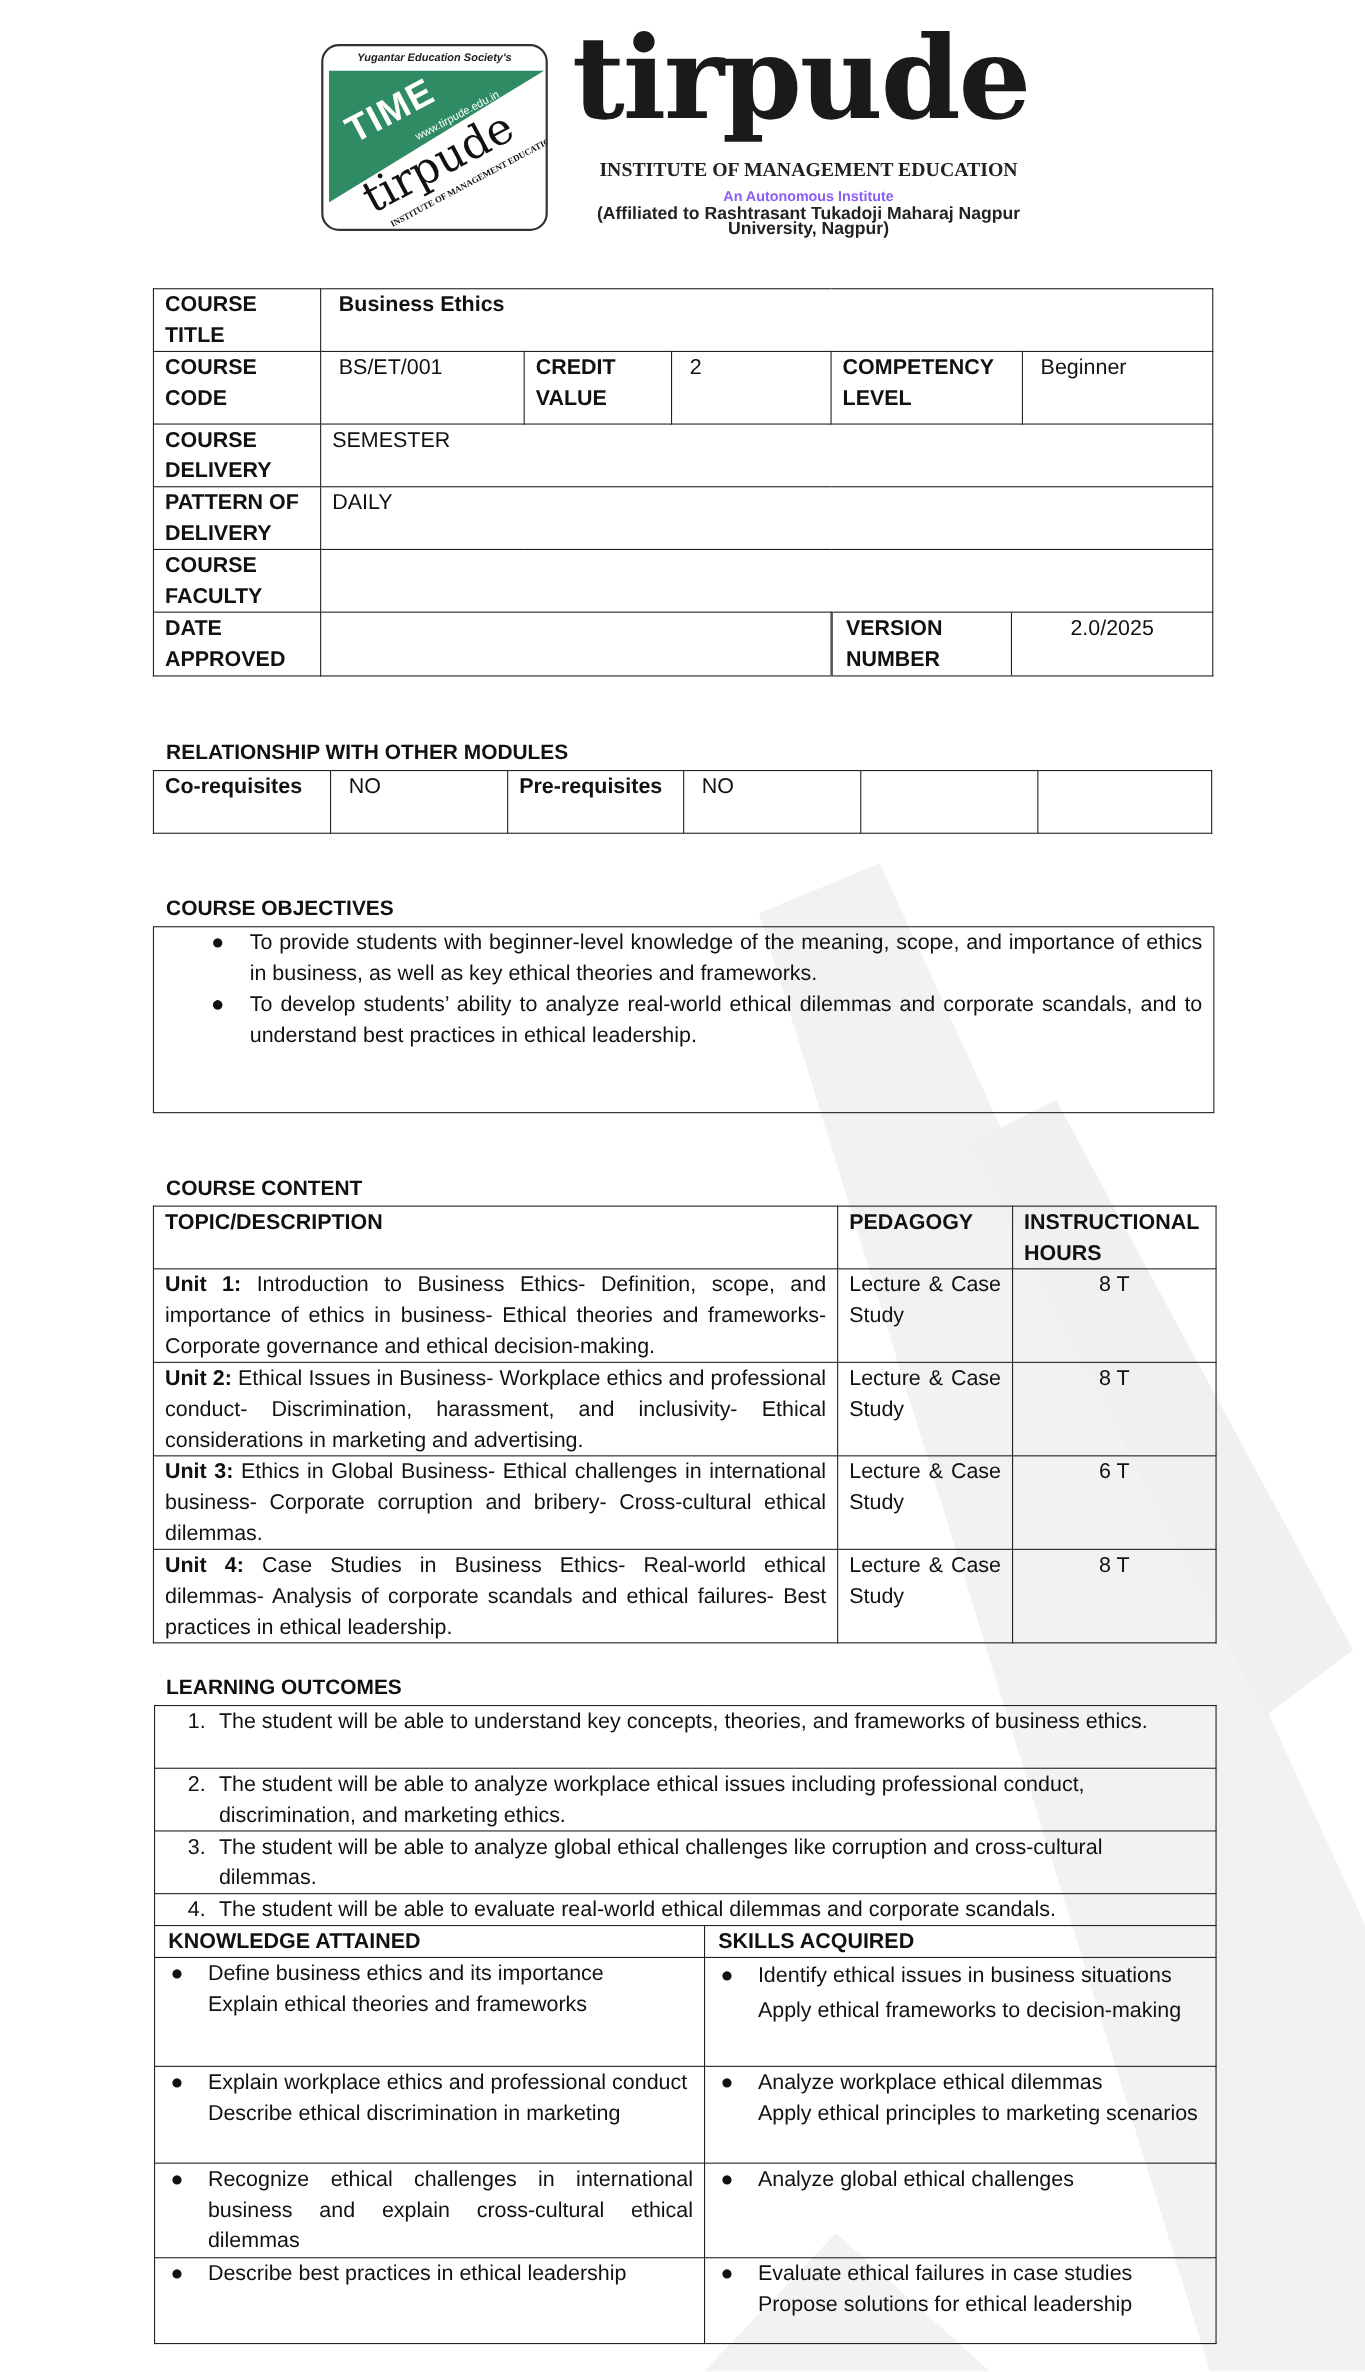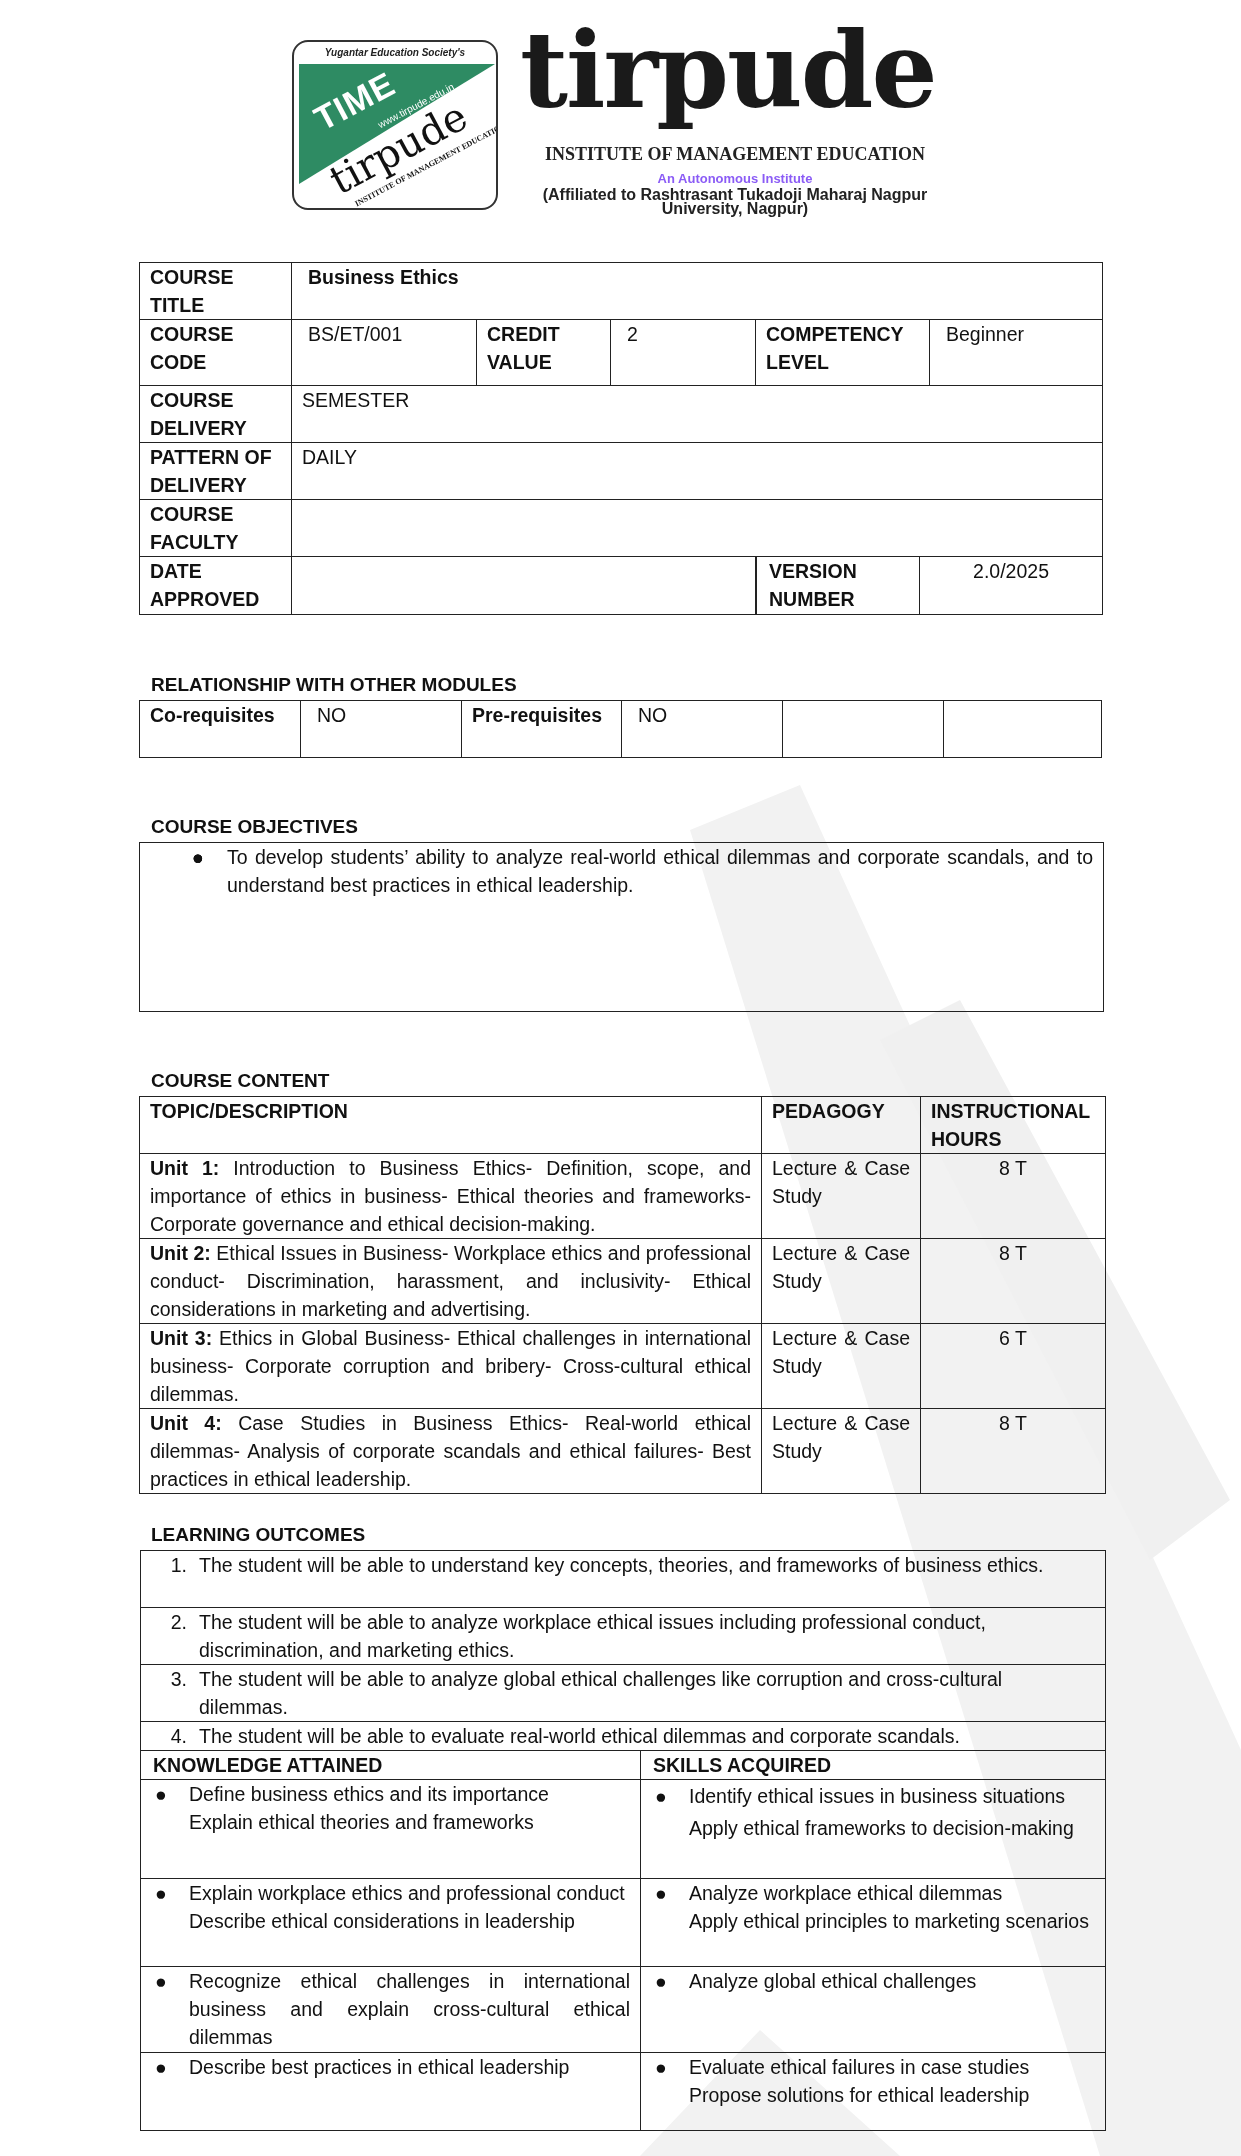--- a/index.html
+++ b/index.html
@@ -210,20 +210,21 @@
       <td></td>
       <td></td>
     </tr>
   </tbody>
     </table>
 
   <div class="section-title" style="top:814px">COURSE OBJECTIVES</div>
   <div class="obj-box">
     <div class="obj-item">
       <span class="bullet">●</span>
+      <span>To provide students with beginner-level knowledge of the meaning, scope, and importance of ethics in business, as well as key ethical theories and frameworks.</span>
     </div>
     <div class="obj-item">
       <span class="bullet">●</span>
     </div>
     <div class="obj-item">
       <span class="bullet">●</span>
       <span>To develop students’ ability to analyze real-world ethical dilemmas and corporate scandals, and to understand best practices in ethical leadership.</span>
     </div>
   </div>
 
@@ -303,21 +304,21 @@
       <td class="ks-cell justify" style="line-height:32px;padding-right:10px">
         <span class="bullet">●</span>
         <div>Identify ethical issues in business situations</div>
         <div style="text-align:justify">Apply ethical frameworks to decision-making</div>
       </td>
     </tr>
     <tr style="height:88px">
       <td class="ks-cell justify">
         <span class="bullet">●</span>
         <div>Explain workplace ethics and professional conduct</div>
-        <div>Describe ethical considerations in leadership</div>
+        <div>Describe ethical discrimination in marketing</div>
       </td>
       <td class="ks-cell justify">
         <span class="bullet">●</span>
         <div>Analyze workplace ethical dilemmas</div>
         <div>Apply ethical principles to marketing scenarios</div>
       </td>
     </tr>
     <tr style="height:86px">
       <td class="ks-cell justify">
         <span class="bullet">●</span>

